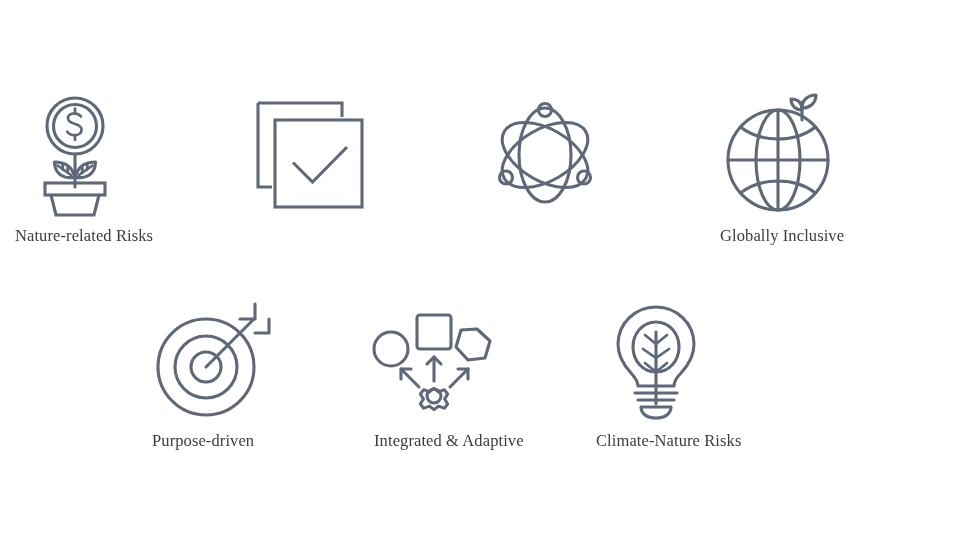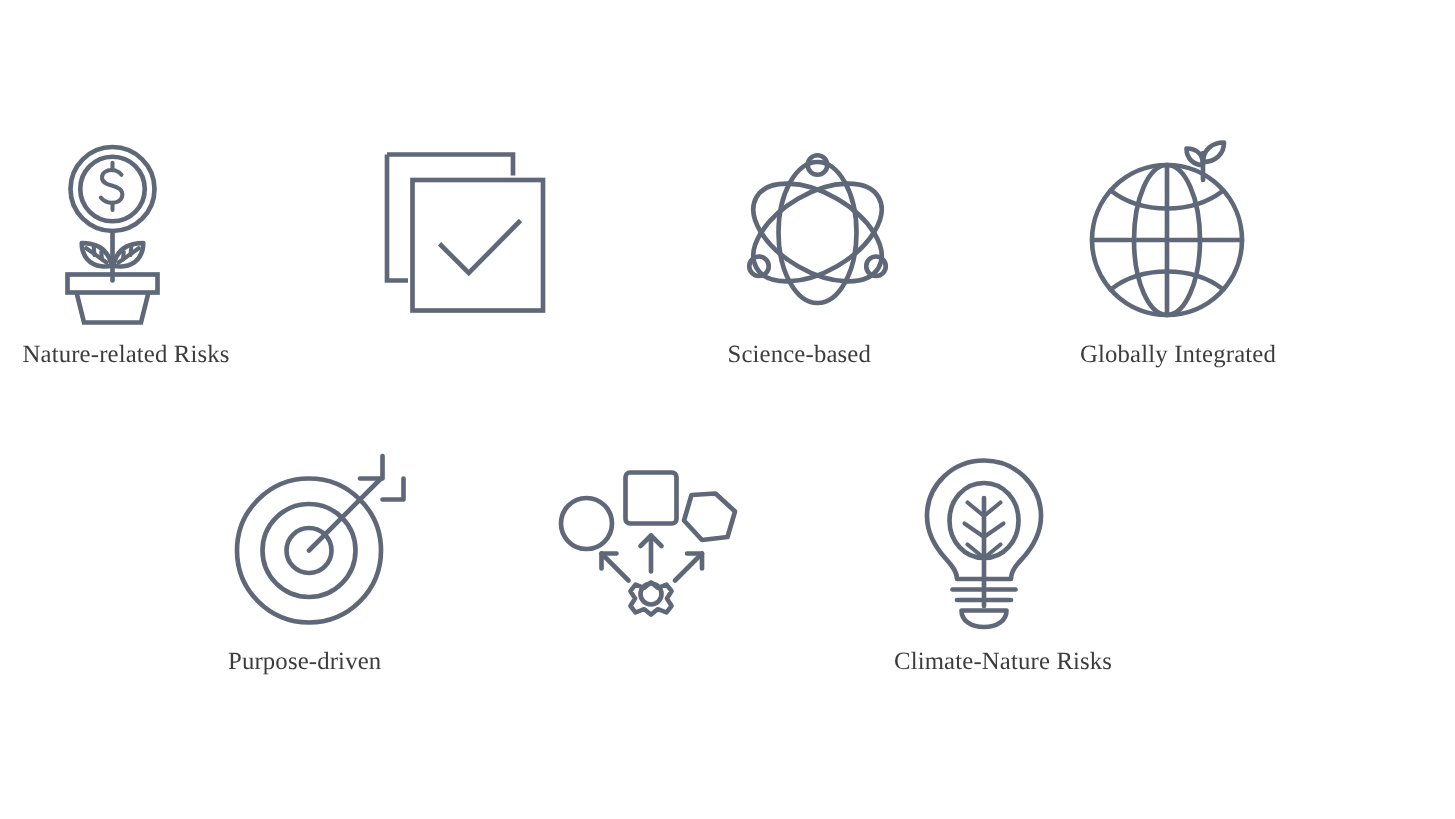--- a/index.html
+++ b/index.html
@@ -123,38 +123,37 @@
       <div class="icon-box">
         <svg width="110" height="110" viewBox="0 0 110 110" aria-hidden="true">
           <ellipse class="stroke" cx="55" cy="55" rx="26" ry="47"></ellipse>
           <ellipse class="stroke" cx="55" cy="55" rx="26" ry="47" transform="rotate(60 55 55)"></ellipse>
           <ellipse class="stroke" cx="55" cy="55" rx="26" ry="47" transform="rotate(120 55 55)"></ellipse>
           <circle class="stroke" cx="55" cy="10" r="6.5" fill="#ffffff"></circle>
           <circle class="stroke" cx="16" cy="77.5" r="6.5" fill="#ffffff"></circle>
           <circle class="stroke" cx="94" cy="77.5" r="6.5" fill="#ffffff"></circle>
         </svg>
       </div>
-      <div class="feature-label">Science-based</div>
     </div>
 
     <div class="feature">
       <div class="icon-box">
         <svg width="112" height="122" viewBox="0 0 112 122" aria-hidden="true">
           <circle class="stroke" cx="54" cy="66" r="50"></circle>
           <line class="stroke" x1="4" y1="66" x2="104" y2="66"></line>
           <line class="stroke" x1="54" y1="16" x2="54" y2="116"></line>
           <ellipse class="stroke" cx="54" cy="66" rx="22" ry="50"></ellipse>
           <path class="stroke" d="M16.5 33c9.5 7.5 23 12 37.5 12s28-4.5 37.5-12"></path>
           <path class="stroke" d="M16.5 99c9.5-7.5 23-12 37.5-12s28 4.5 37.5 12"></path>
           <path class="stroke" d="M78 26V8"></path>
           <path class="stroke" d="M78 16c-6 0-11-4-11-11 7 0 11 4 11 11z"></path>
           <path class="stroke" d="M78 14c0-8 6-13 14-13 0 8-6 13-14 13z"></path>
         </svg>
       </div>
-      <div class="feature-label">Globally Integrated</div>
+      <div class="feature-label">Globally Inclusive</div>
     </div>
 
   </div>
 
   <div class="row" id="row-2">
 
     <div class="feature">
       <div class="icon-box">
         <svg width="116" height="116" viewBox="0 0 116 116" aria-hidden="true">
           <circle class="stroke" cx="52" cy="63" r="48"></circle>
@@ -177,20 +176,21 @@
           <line class="stroke" x1="61" y1="72" x2="61" y2="48"></line>
           <path class="stroke" d="M54 55l7-7 7 7"></path>
           <line class="stroke" x1="46" y1="78" x2="28" y2="60"></line>
           <path class="stroke" d="M28 70V60h10"></path>
           <line class="stroke" x1="77" y1="78" x2="95" y2="60"></line>
           <path class="stroke" d="M95 70V60H85"></path>
           <circle class="stroke" cx="61" cy="87" r="7"></circle>
           <path class="stroke" d="M61 68.5l4.5 4 5.8-2.4 3.4 4.7-3.1 5.3 3.1 5.3-3.4 4.7-5.8-2.4-4.5 4-4.5-4-5.8 2.4-3.4-4.7 3.1-5.3-3.1-5.3 3.4-4.7 5.8 2.4z" transform="translate(0,15.5) scale(1,0.93)"></path>
         </svg>
       </div>
+      <div class="feature-label">Integrated &amp; Adaptive</div>
     </div>
 
     <div class="feature">
       <div class="icon-box">
         <svg width="96" height="116" viewBox="0 0 96 116" aria-hidden="true">
           <path class="stroke" d="M48 3c-21 0-38 16.5-38 37 0 12.5 6.5 22 13 29 4.5 5 7 8.5 7 13h36c0-4.5 2.5-8.5 7-13 6.5-7 13-16.5 13-29C86 19.5 69 3 48 3z"></path>
           <path class="stroke" d="M48 18c-13 0-23 11-23 25s10 25 23 25 23-11 23-25-10-25-23-25z"></path>
           <line class="stroke" x1="48" y1="28" x2="48" y2="100"></line>
           <path class="stroke-thin" d="M48 40 37 31M48 40l11-9M48 54 35 45M48 54l13-9M48 68 37 59M48 68l11-9"></path>
           <line class="stroke" x1="27" y1="89" x2="69" y2="89"></line>

